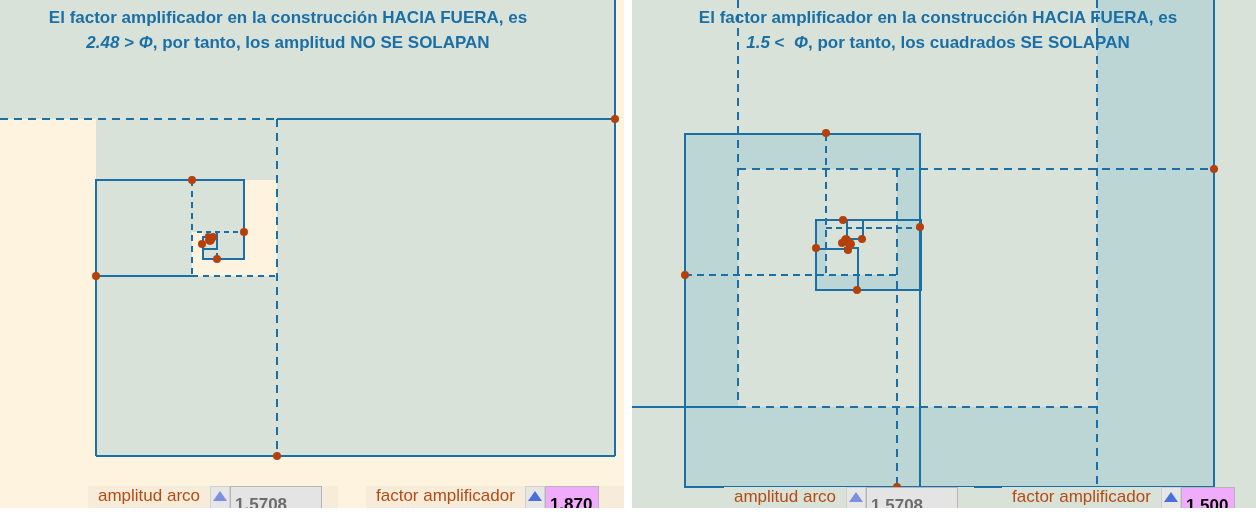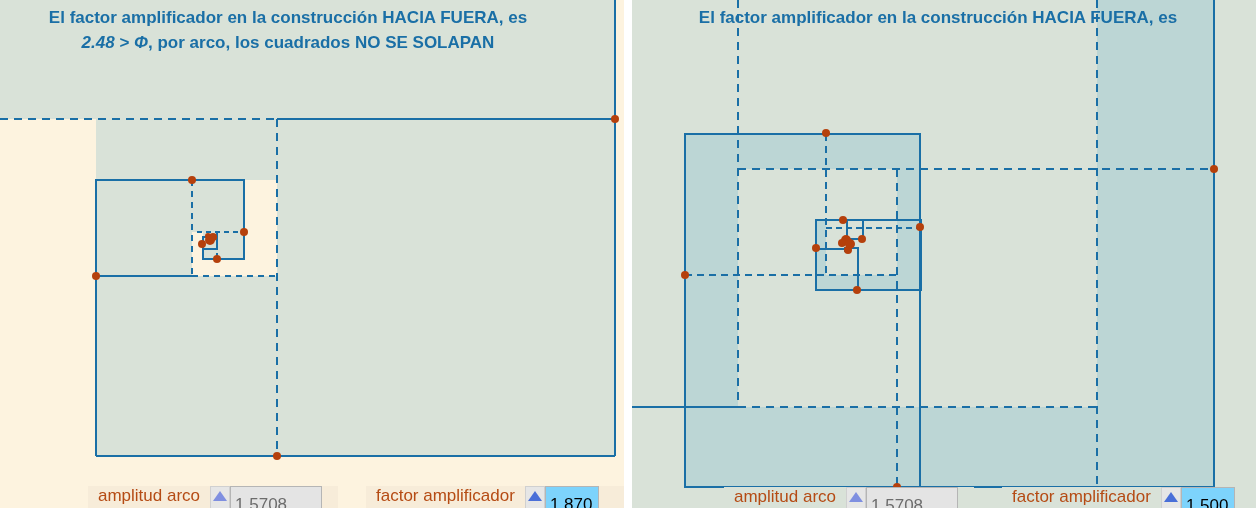--- a/index.html
+++ b/index.html
@@ -28,24 +28,24 @@
   .ctrl-label { color: #b54b14; font-size: 17px; margin-right: 10px; white-space: nowrap; }
   .spinner { display: flex; flex-direction: column; width: 20px; height: 36px; background: #e6e6e6; border: 1px solid #d0d0d0; box-sizing: border-box; }
   .spin-btn { flex: 1; display: flex; align-items: center; justify-content: center; cursor: pointer; }
   .tri-up { width: 0; height: 0; border-left: 7px solid transparent; border-right: 7px solid transparent; border-bottom: 10px solid #4a6fd8; }
   .tri-down { width: 0; height: 0; border-left: 7px solid transparent; border-right: 7px solid transparent; border-top: 10px solid #d3242b; }
   .spinner.disabled .tri-up { border-bottom-color: #7f8fe0; }
   .spinner.disabled .tri-down { border-top-color: #d9525b; }
   .num-input {
     height: 38px; box-sizing: border-box; border: 1px solid #b5b5b5;
     font-family: "Liberation Sans", sans-serif; font-size: 17px; padding: 0 4px;
-    display: flex; align-items: center;
+    display: flex; align-items: center; font-weight: bold;
   }
   .num-input.disabled { background: #e4e4e4; color: #6c6c6c; width: 92px; }
-  .num-input.enabled { background: #7dd3fc; color: #000000; width: 54px; }
+  .num-input.enabled { background: #f0abfc; color: #000000; width: 54px; }
 </style>
 </head>
 <body>
 
 <div id="panel-left" class="panel">
   <svg width="624" height="532">
 
     <rect x="0" y="0" width="615" height="119" fill="#d9e2d8"></rect>
     <rect x="96" y="119" width="519" height="337" fill="#d9e2d8"></rect>
     <rect x="96" y="180" width="148" height="96" fill="#d9e2d8"></rect>
@@ -80,21 +80,21 @@
       <circle cx="217" cy="259" r="4"></circle>
       <circle cx="202" cy="244" r="4"></circle>
       <circle cx="210" cy="240" r="5"></circle>
       <circle cx="213" cy="237" r="4"></circle>
       <circle cx="208" cy="236" r="3"></circle>
     </g>
   </svg>
 
   <div class="caption">
     <div>El factor amplificador en la construcción HACIA FUERA, es</div>
-    <div><span class="num">2.48</span><span> &gt; </span><span class="phi">Φ</span><span>, por arco, los cuadrados NO SE SOLAPAN</span></div>
+    <div><span class="num">2.48</span><span> &gt; </span><span class="phi">Φ</span><span>, por tanto, los amplitud NO SE SOLAPAN</span></div>
   </div>
 
   <div class="ctrl" style="left:88px; top:486px; width:250px;">
     <span class="ctrl-label">amplitud arco</span>
     <div class="spinner disabled">
       <div class="spin-btn">
           <span class="tri-up"></span>
         </div>
       <div class="spin-btn">
           <span class="tri-down"></span>
@@ -163,20 +163,21 @@
       <circle cx="230" cy="239" r="4"></circle>
       <circle cx="214" cy="240" r="5"></circle>
       <circle cx="218" cy="244" r="5"></circle>
       <circle cx="210" cy="243" r="4"></circle>
       <circle cx="216" cy="250" r="4"></circle>
     </g>
   </svg>
 
   <div class="caption">
     <div>El factor amplificador en la construcción HACIA FUERA, es</div>
+    <div><span class="num">1.5</span><span style="white-space:pre"> &lt;  </span><span class="phi">Φ</span><span>, por tanto, los cuadrados SE SOLAPAN</span></div>
   </div>
 
   <div class="ctrl" style="left:92px; top:487px; width:250px;">
     <span class="ctrl-label">amplitud arco</span>
     <div class="spinner disabled">
       <div class="spin-btn">
           <span class="tri-up"></span>
         </div>
       <div class="spin-btn">
           <span class="tri-down"></span>

